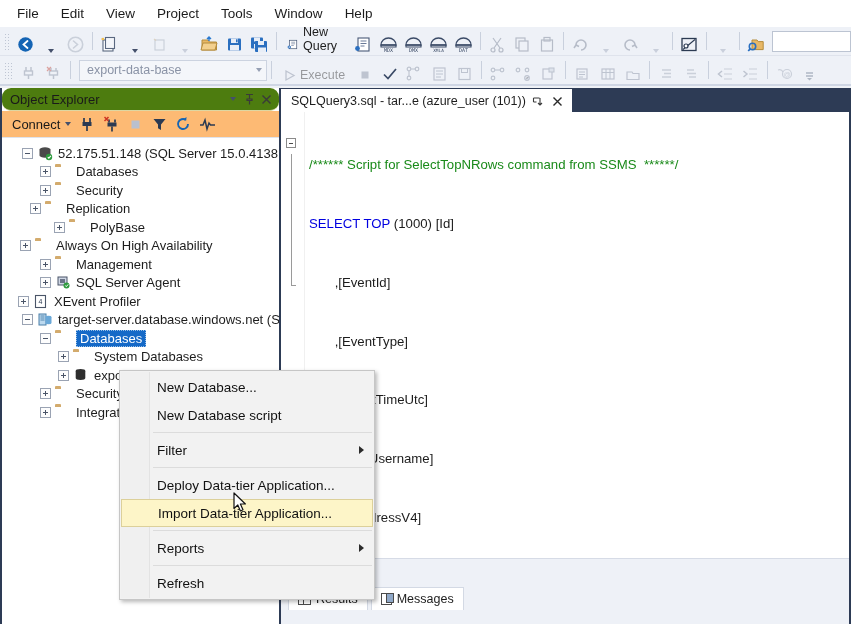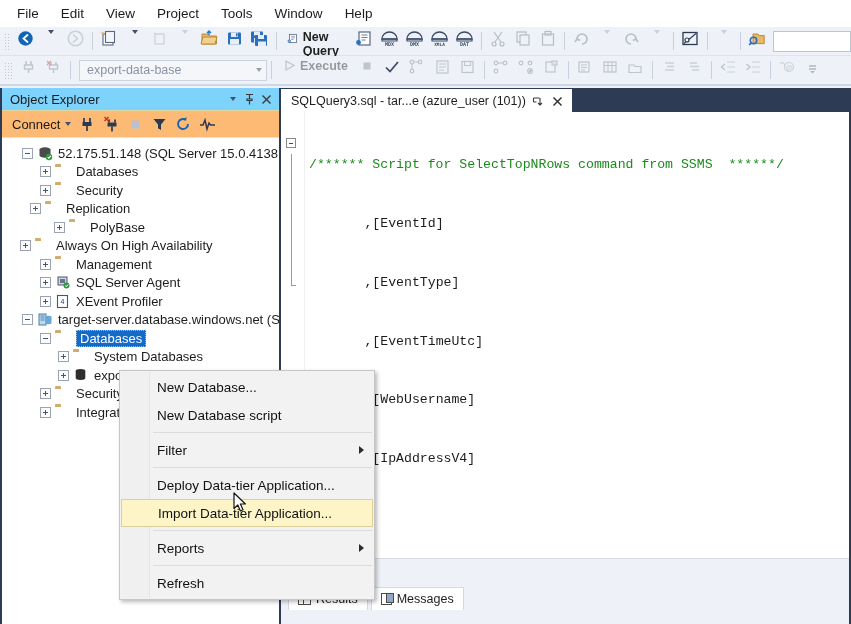--- a/index.html
+++ b/index.html
@@ -44,26 +44,25 @@
   .toolbar.row2 { top: 56px; height: 30px; border-bottom: 2px solid #cfd6e4;}
   .grip {
     width: 9px; height: 17px; margin: 0 3px 0 4px;
     background-image:
       radial-gradient(circle, #b9c0cf 0.8px, transparent 1px);
     background-size: 3px 3px;
     opacity: .9;
   }
   .tbtn {
     height: 23px; min-width: 23px;
-    display: flex; align-items: flex-start; justify-content: center;
+    display: flex; align-items: flex-end; justify-content: center;
     margin: 4px 1px; padding: 0 2px;
     border-radius: 2px;
     cursor: default;
     position: relative;
-    font-weight: bold;
   }
   .tbtn.text { padding: 0 6px; font-size: 12.5px; gap: 4px; }
   .tbtn.dis { opacity: .42; }
   .tsep {
     width: 1px; height: 18px; background: #c9d0dd; margin: 0 4px;
   }
   .caret {
     width: 0; height: 0;
     border-left: 3.5px solid transparent;
     border-right: 3.5px solid transparent;
@@ -92,24 +91,25 @@
   .oe {
     position: absolute; left: 0; top: 88px;
     width: 281px; height: 536px;
     background: #ffffff;
     border: 2px solid #2d3b55;
     border-top: none;
     border-bottom: none;
     border-left: 2px solid #2d3b55;
   }
   .oe-header {
-    height: 23px; background: #7dd3fc;
+    height: 23px; background: #4d7c0f;
     display: flex; align-items: center;
     padding: 0 4px 0 8px;
     border-bottom: 1px solid #ded7a2;
+    border-radius: 9px;
   }
   .oe-title { flex: 1; font-size: 13px; color: #1a1a1a; }
   .oe-hbtn {
     width: 17px; height: 17px;
     display: flex; align-items: center; justify-content: center;
     color: #3a3a3a; font-size: 12px;
     cursor: default;
   }
 
   .oe-toolbar {
@@ -252,21 +252,21 @@
     position: absolute; left: 0; top: 24px; right: 0; height: 452px;
     background: #ffffff;
     overflow: hidden;
   }
   .gutter-col {
     position: absolute; left: 0; top: 0; bottom: 0; width: 24px;
     background: #ffffff; border-right: 1px solid #f0f0f0;
   }
   .code {
     position: absolute; left: 0; top: 4px; right: 0;
-    font-family: Liberation Mono, monospace;
+    font-family: Liberation Sans, sans-serif;
     font-size: 13.2px;
     line-height: 19.6px;
     white-space: pre;
     color: #1c1c1c;
   }
   .code .ln { display: block; padding-left: 28px; position: relative; height: 19.6px;}
   .kw { color: #0000e0; }
   .cmt { color: #1a8a1a; }
   .num { color: #1c1c1c; }
   .fold {
@@ -794,21 +794,21 @@
         <span class="nicon">
           <svg width="16" height="15" viewBox="0 0 16 15">
               <rect x="3" y="2" width="9" height="8" fill="#cfd6e4" stroke="#4a5568" stroke-width="1"></rect>
               <rect x="5" y="4" width="5" height="4" fill="#6a7488"></rect>
               <circle cx="11.5" cy="10.5" r="3" fill="#2e9b3e"></circle>
               <path d="M10.4 10.5 l.9 1.1 l1.9-2.2" stroke="#fff" stroke-width="1" fill="none"></path>
             </svg>
         </span>
         <span class="nlabel">SQL Server Agent</span>
       </div>
-      <div class="node" style="padding-left:38px">
+      <div class="node" style="padding-left:16px">
         <span class="exp plus"></span>
         <span class="nicon">
           <svg width="15" height="15" viewBox="0 0 15 15">
               <rect x="2.5" y="1.5" width="10" height="12" fill="#fff" stroke="#4a5568" stroke-width="1.1"></rect>
               <text x="7.5" y="10" font-size="7" text-anchor="middle" fill="#2b3a52">4</text>
             </svg>
         </span>
         <span class="nlabel">XEvent Profiler</span>
       </div>
 
@@ -911,20 +911,21 @@
         </span>
       </div>
     </div>
 
     <div class="codearea">
       <div class="gutter-col"></div>
       <div class="fold" style="top:26px;"></div>
       <div class="foldline" style="top:42px;"></div>
       <div class="code">
         <span class="ln"><span class="cmt">/****** Script for SelectTopNRows command from SSMS  ******/</span></span>
+        <span class="ln"><span class="kw">SELECT</span> <span class="kw">TOP</span> <span class="num">(1000)</span> <span>[Id]</span></span>
         <span class="ln">       <span>,[EventId]</span></span>
         <span class="ln">       <span>,[EventType]</span></span>
         <span class="ln">       <span>,[EventTimeUtc]</span></span>
         <span class="ln">       <span>,[WebUsername]</span></span>
         <span class="ln">       <span>,[IpAddressV4]</span></span>
         
         
         
       </div>
     </div>

